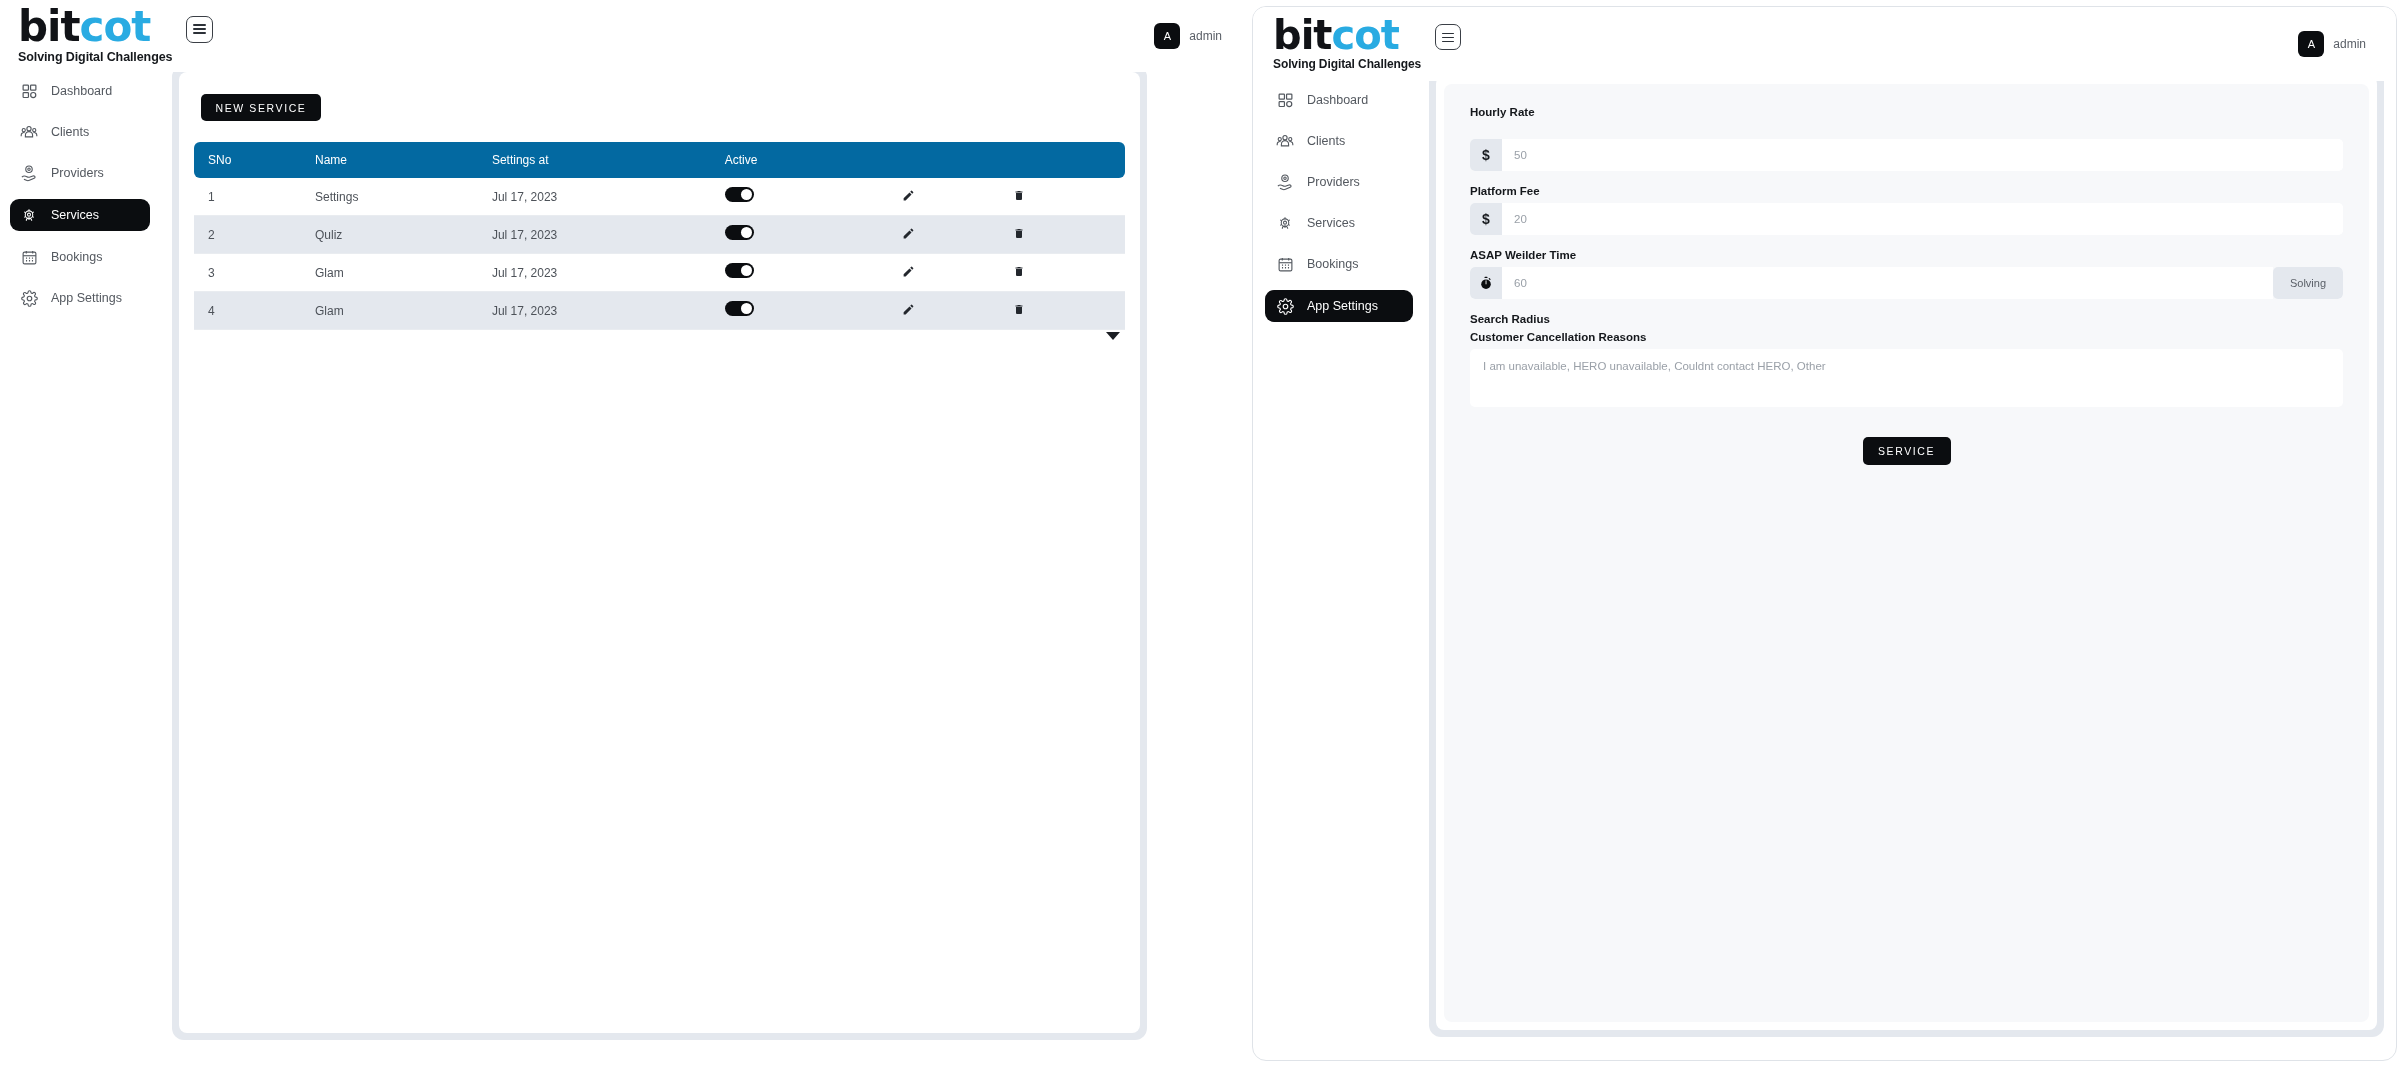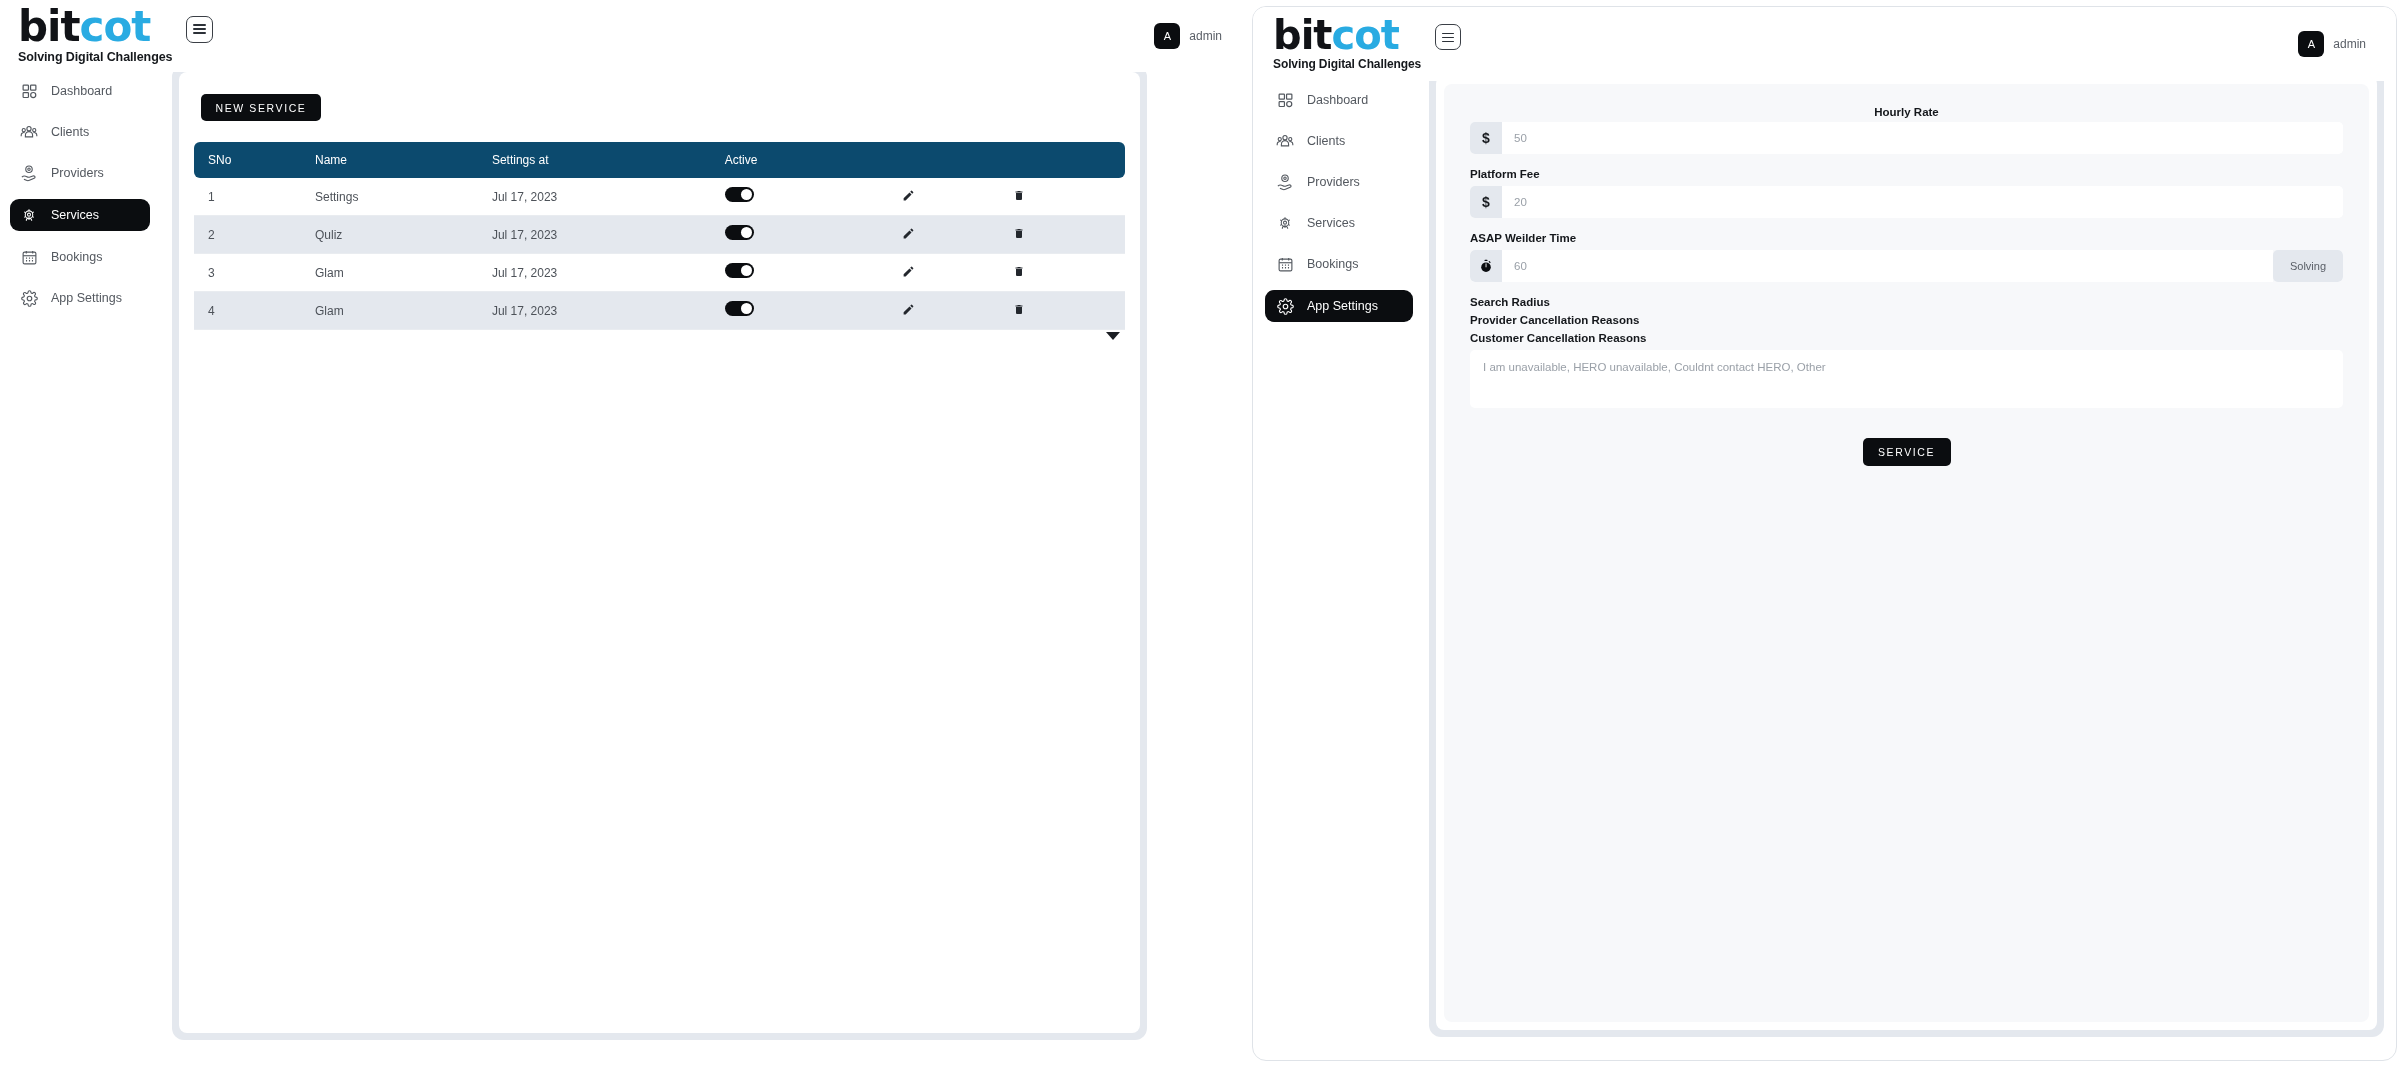--- a/index.html
+++ b/index.html
@@ -102,21 +102,21 @@
     border: none; border-radius: 5px;
     font-family: "Liberation Sans", sans-serif;
     letter-spacing: 1.6px;
     cursor: pointer;
     text-align: center;
   }
 
   
   table.svc { width: 100%; border-collapse: collapse; table-layout: fixed; }
   table.svc thead th {
-    background: #0c4a6e; color: #ffffff;
+    background: #0369a1; color: #ffffff;
     text-align: left; font-weight: 400;
   }
   table.svc thead th:first-child { border-top-left-radius: 6px; border-bottom-left-radius: 6px; }
   table.svc thead th:last-child  { border-top-right-radius: 6px; border-bottom-right-radius: 6px; }
   table.svc tbody td { color: #4d5259; border-bottom: 1px solid #e9ecf0; }
   table.svc tbody tr.odd  { background: #ffffff; }
   table.svc tbody tr.even { background: #e4e8ee; }
 
   .toggle {
     display: inline-block; position: relative;
@@ -497,21 +497,21 @@
           </span>
           <span style="font-size:12.5px;">App Settings</span>
         </div>
       </div>
 
       <div class="content-outer" style="left:176px;top:62px;width:955px;height:968px;">
         <div class="content-inner">
           <div class="form-panel" style="left:8px;top:8px;right:8px;bottom:8px;padding:22px 26px;">
 
             
-            <div class="form-label" style="font-size:11.5px;margin-bottom:4px;text-align:center;">Hourly Rate</div>
+            <div class="form-label" style="font-size:11.5px;margin-bottom:21px;">Hourly Rate</div>
             <div class="field" style="height:32px;margin-bottom:14px;">
               <div class="field-addon" style="width:32px;font-size:14px;">$</div>
               <input class="field-input" style="font-size: 11.5px; padding: 0px 12px;" placeholder="50">
             </div>
 
             
             <div class="form-label" style="font-size:11.5px;margin-bottom:6px;">Platform Fee</div>
             <div class="field" style="height:32px;margin-bottom:14px;">
               <div class="field-addon" style="width:32px;font-size:14px;">$</div>
               <input class="field-input" style="font-size: 11.5px; padding: 0px 12px;" placeholder="20">
@@ -529,21 +529,20 @@
                 </svg>
               </div>
               <input class="field-input" style="font-size: 11.5px; padding: 0px 12px;" placeholder="60">
               <div class="field-suffix" style="width:70px;font-size:11px;">Solving</div>
             </div>
 
             
             <div class="form-label" style="font-size:11.5px;margin-bottom:6px;">Search Radius</div>
 
             
-            <div class="form-label" style="font-size:11.5px;margin-bottom:6px;">Provider Cancellation Reasons</div>
 
             
             <div class="form-label" style="font-size:11.5px;margin-bottom:6px;">Customer Cancellation Reasons</div>
             <textarea class="ta" style="height: 58px; padding: 11px 13px; font-size: 11.5px;" placeholder="I am unavailable, HERO unavailable, Couldnt contact HERO, Other"></textarea>
 
             
             <div style="display:flex;justify-content:center;margin-top:26px;">
               <button class="btn-primary" style="width:88px;height:28px;font-size:10.5px;">SERVICE</button>
             </div>
 

